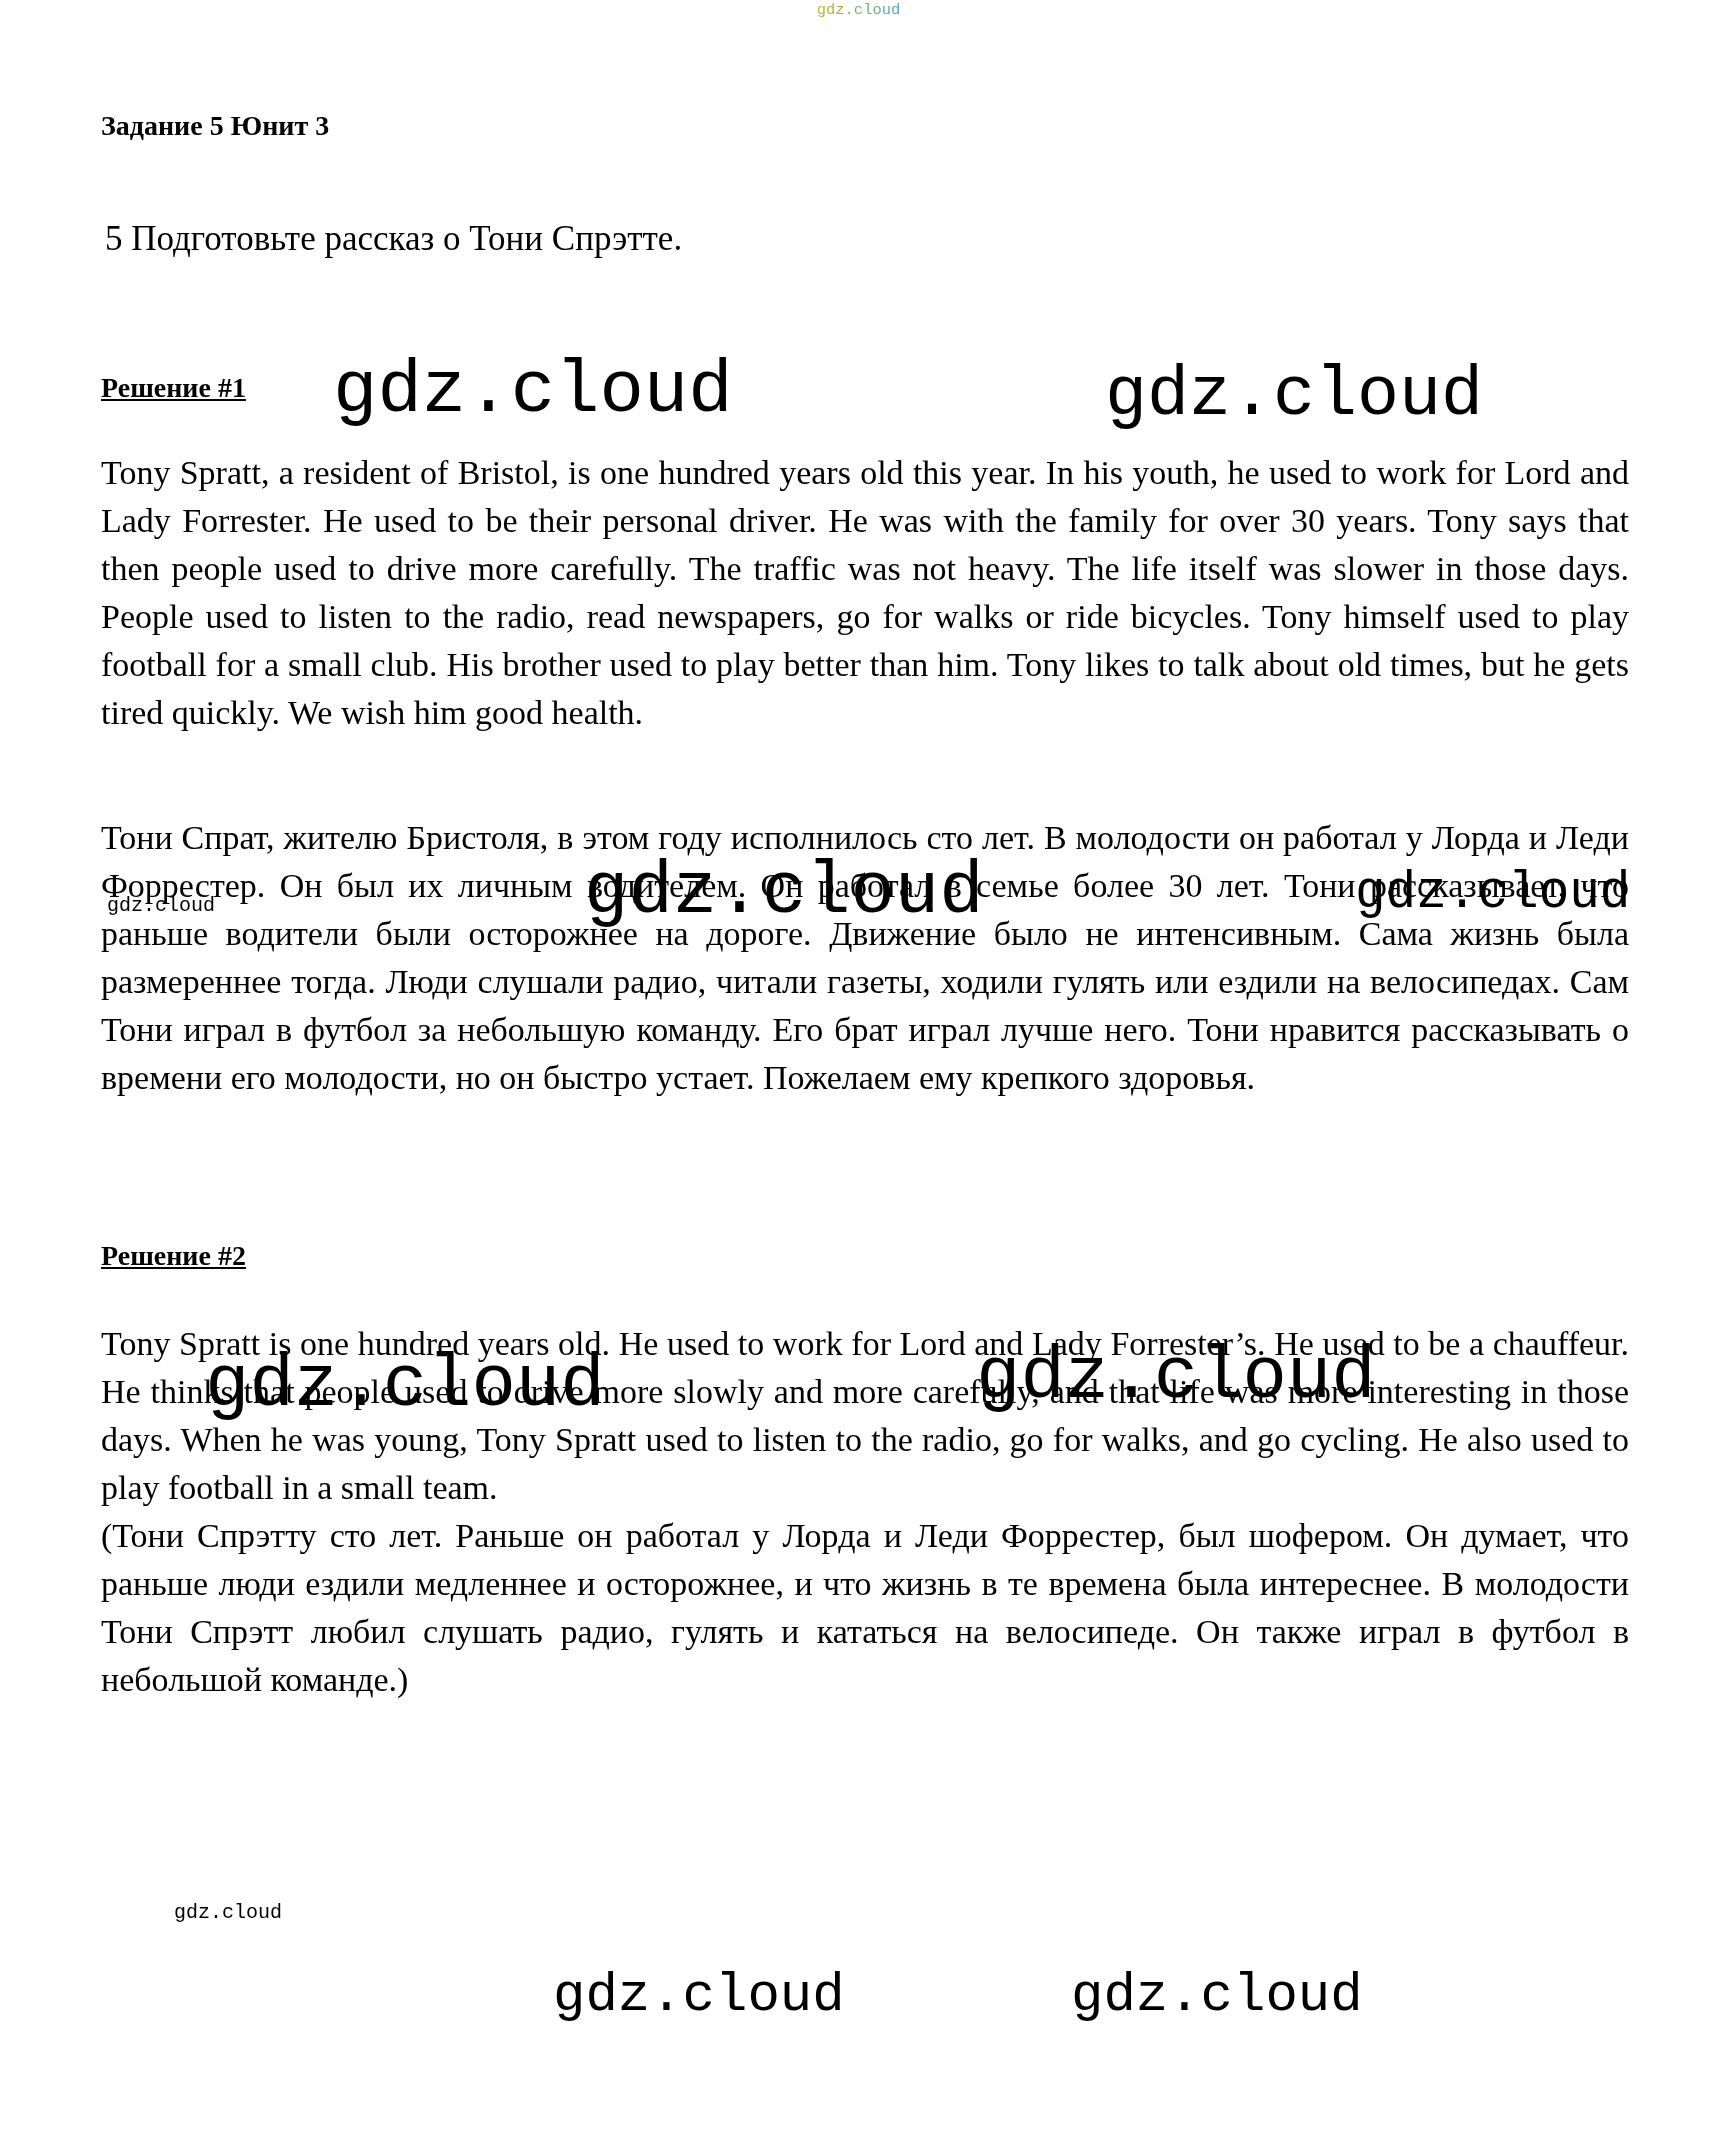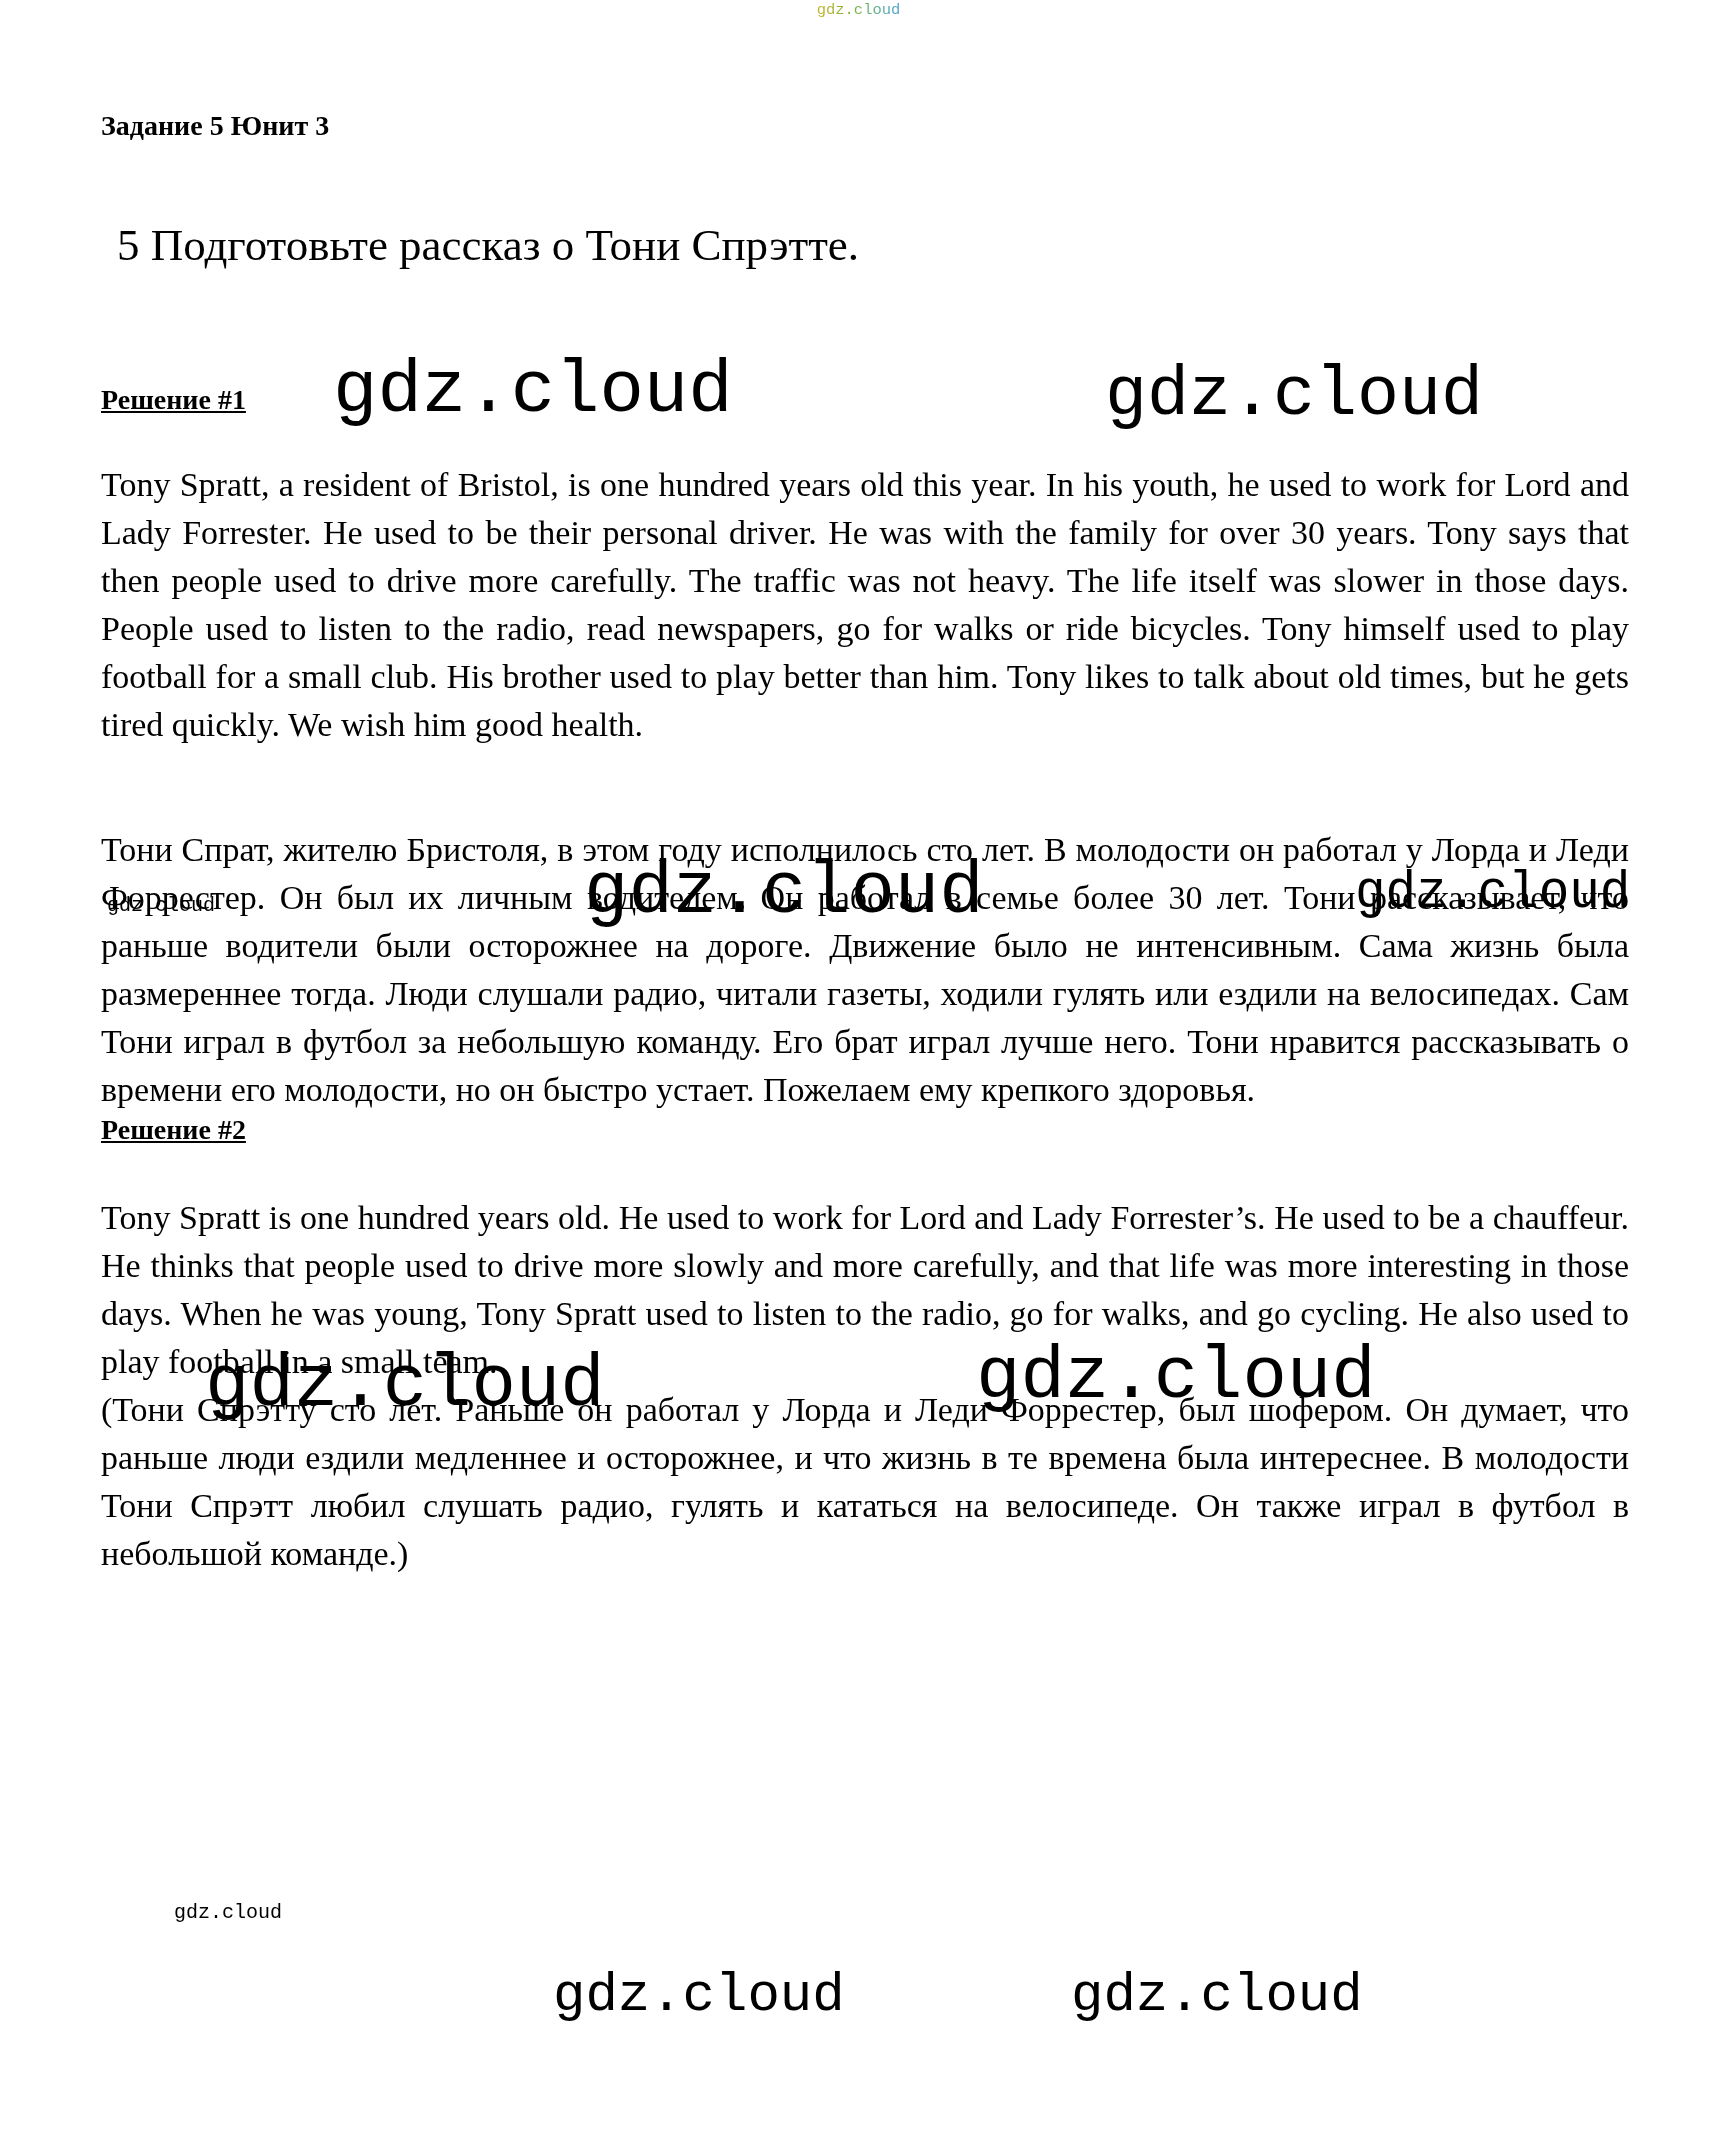--- a/index.html
+++ b/index.html
@@ -18,30 +18,31 @@
   .content {
     position: relative;
     padding: 110px 88px 0 101px;
   }
   .doc-title {
     font-size: 28px;
     font-weight: bold;
     margin: 0 0 77px 0;
   }
   .task-line {
-    font-size: 45px;
-    margin: 0 0 113px 16px;
+    font-size: 35px;
+    margin: 0 0 113px 4px;
   }
   .solution-heading {
     font-size: 28px;
     font-weight: bold;
     text-decoration: underline;
     margin: 0 0 45px 0;
   }
   .solution-heading.second {
+    margin-top: 138px;
     margin-bottom: 48px;
     font-family: Liberation Serif, serif;
   }
   .body-para {
     font-size: 34px;
     line-height: 48px;
     text-align: justify;
     margin: 0;
   }
   .para-gap-after-en1 { margin-bottom: 77px; }

